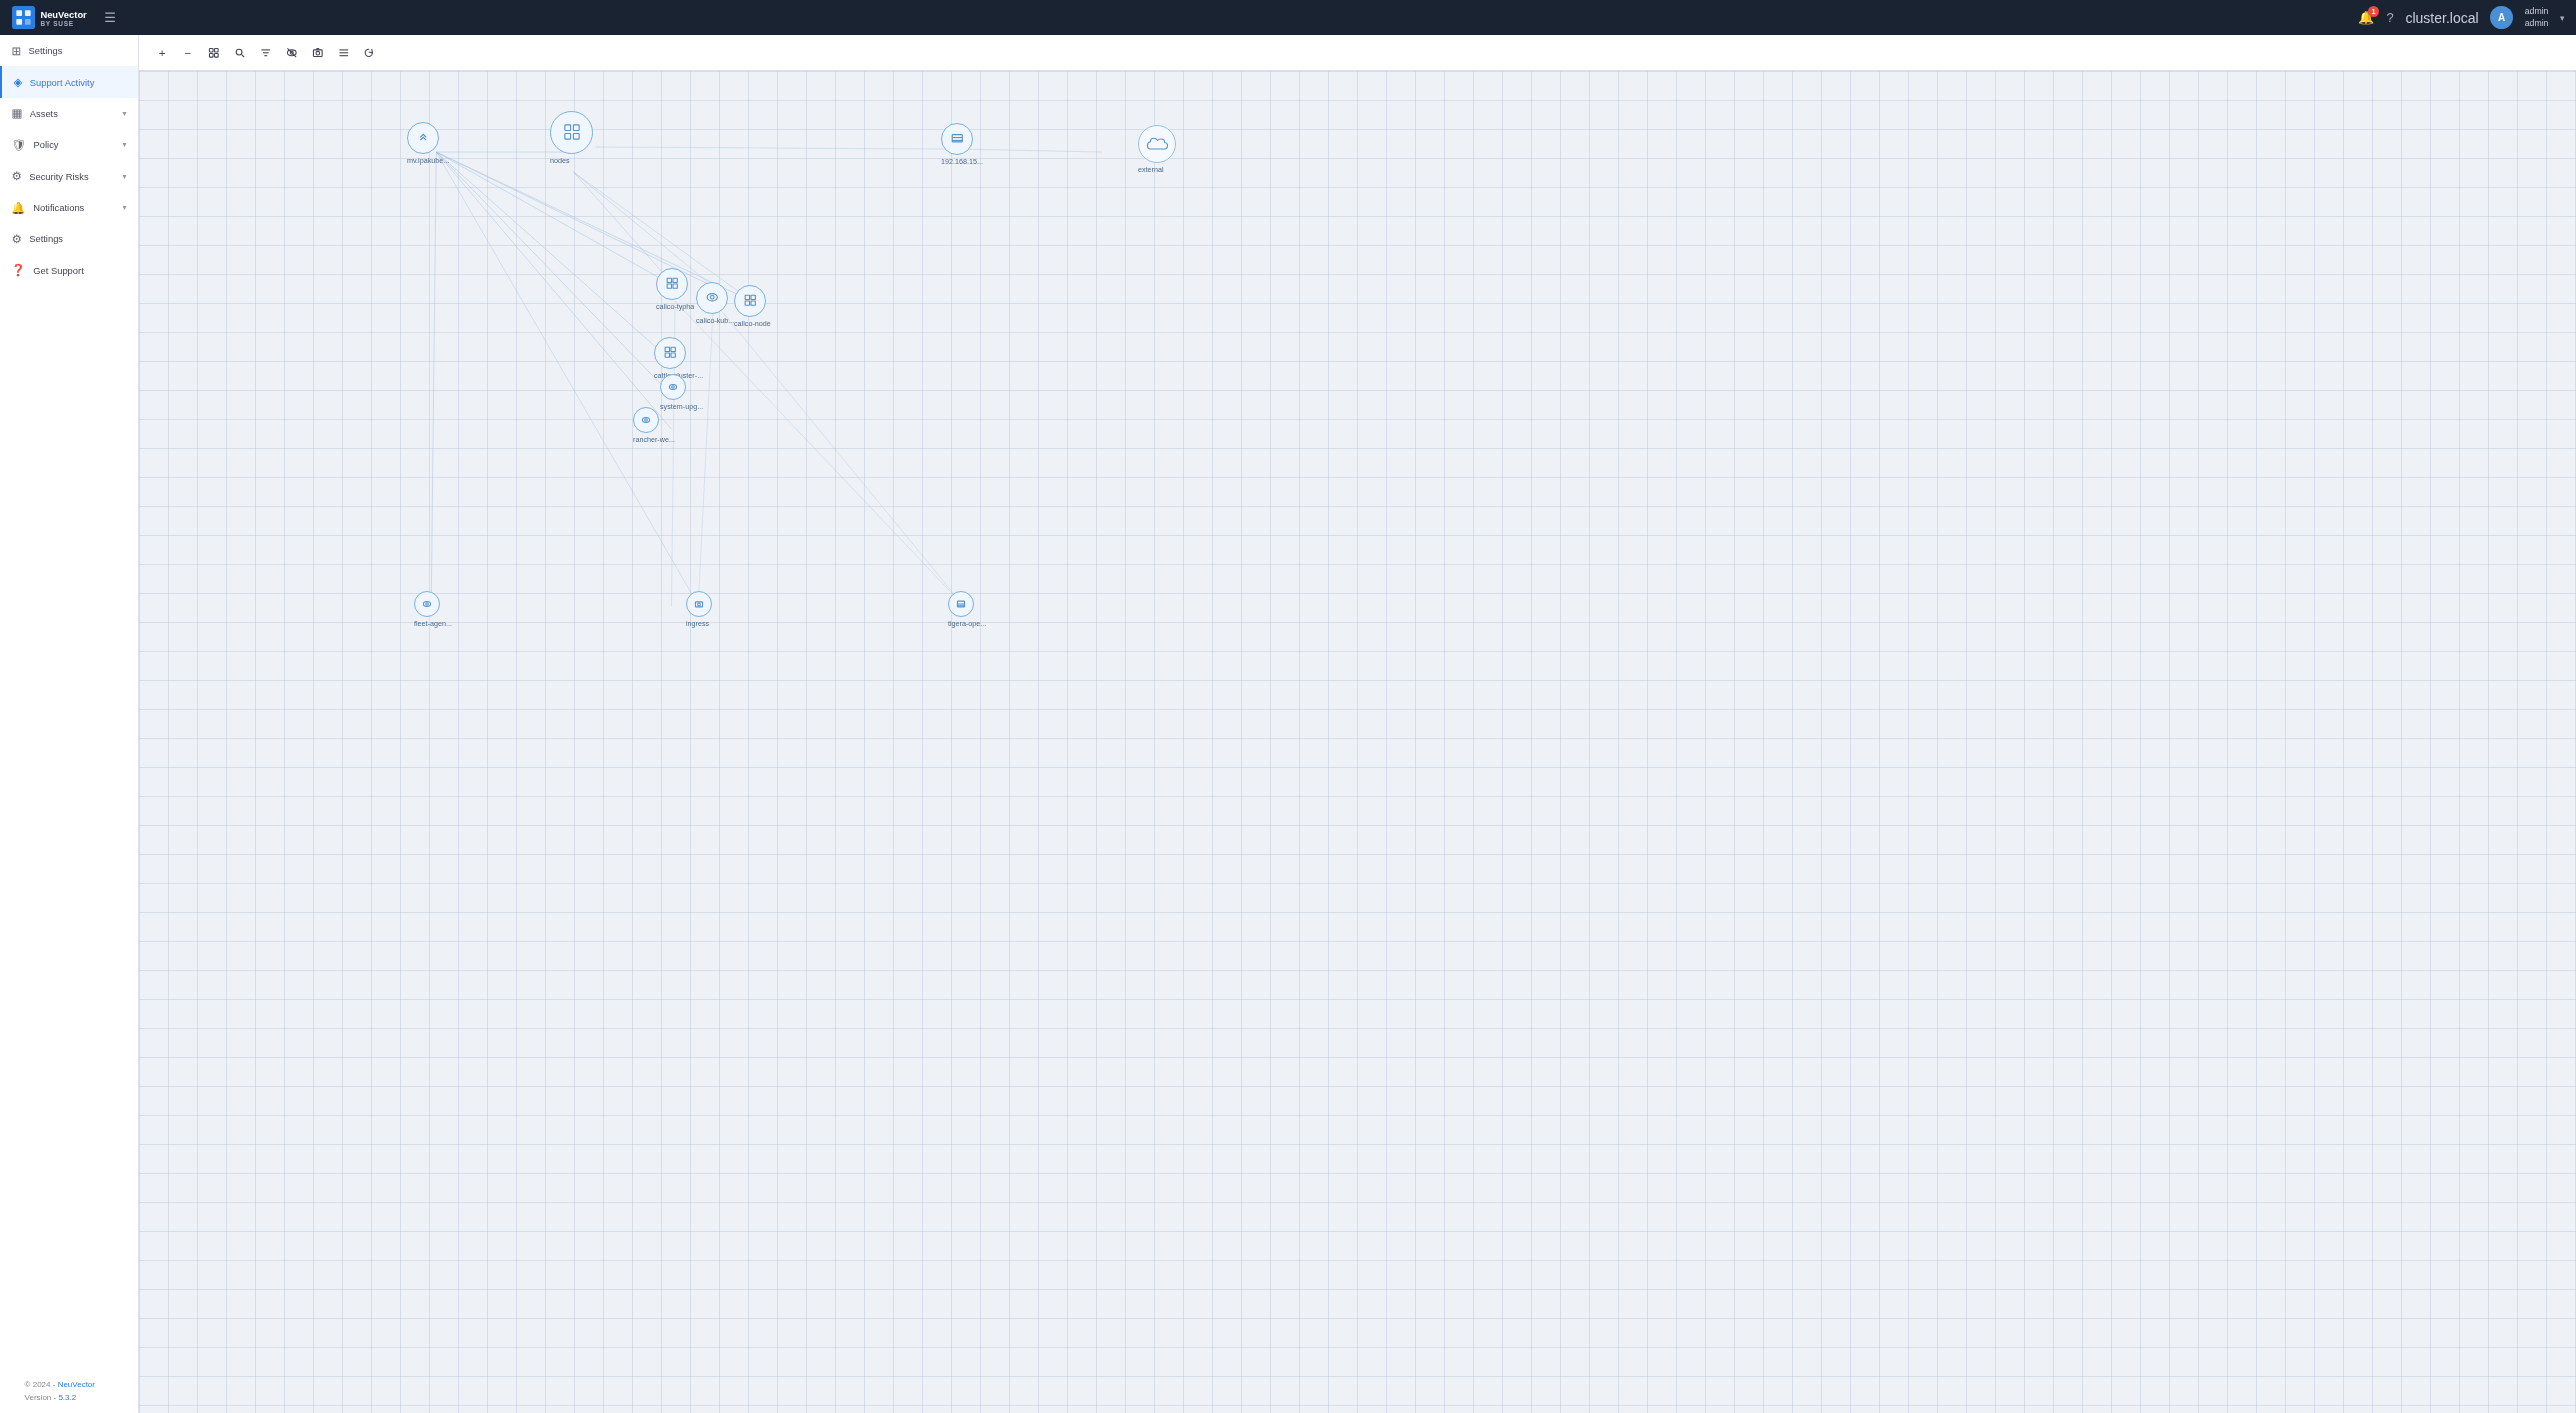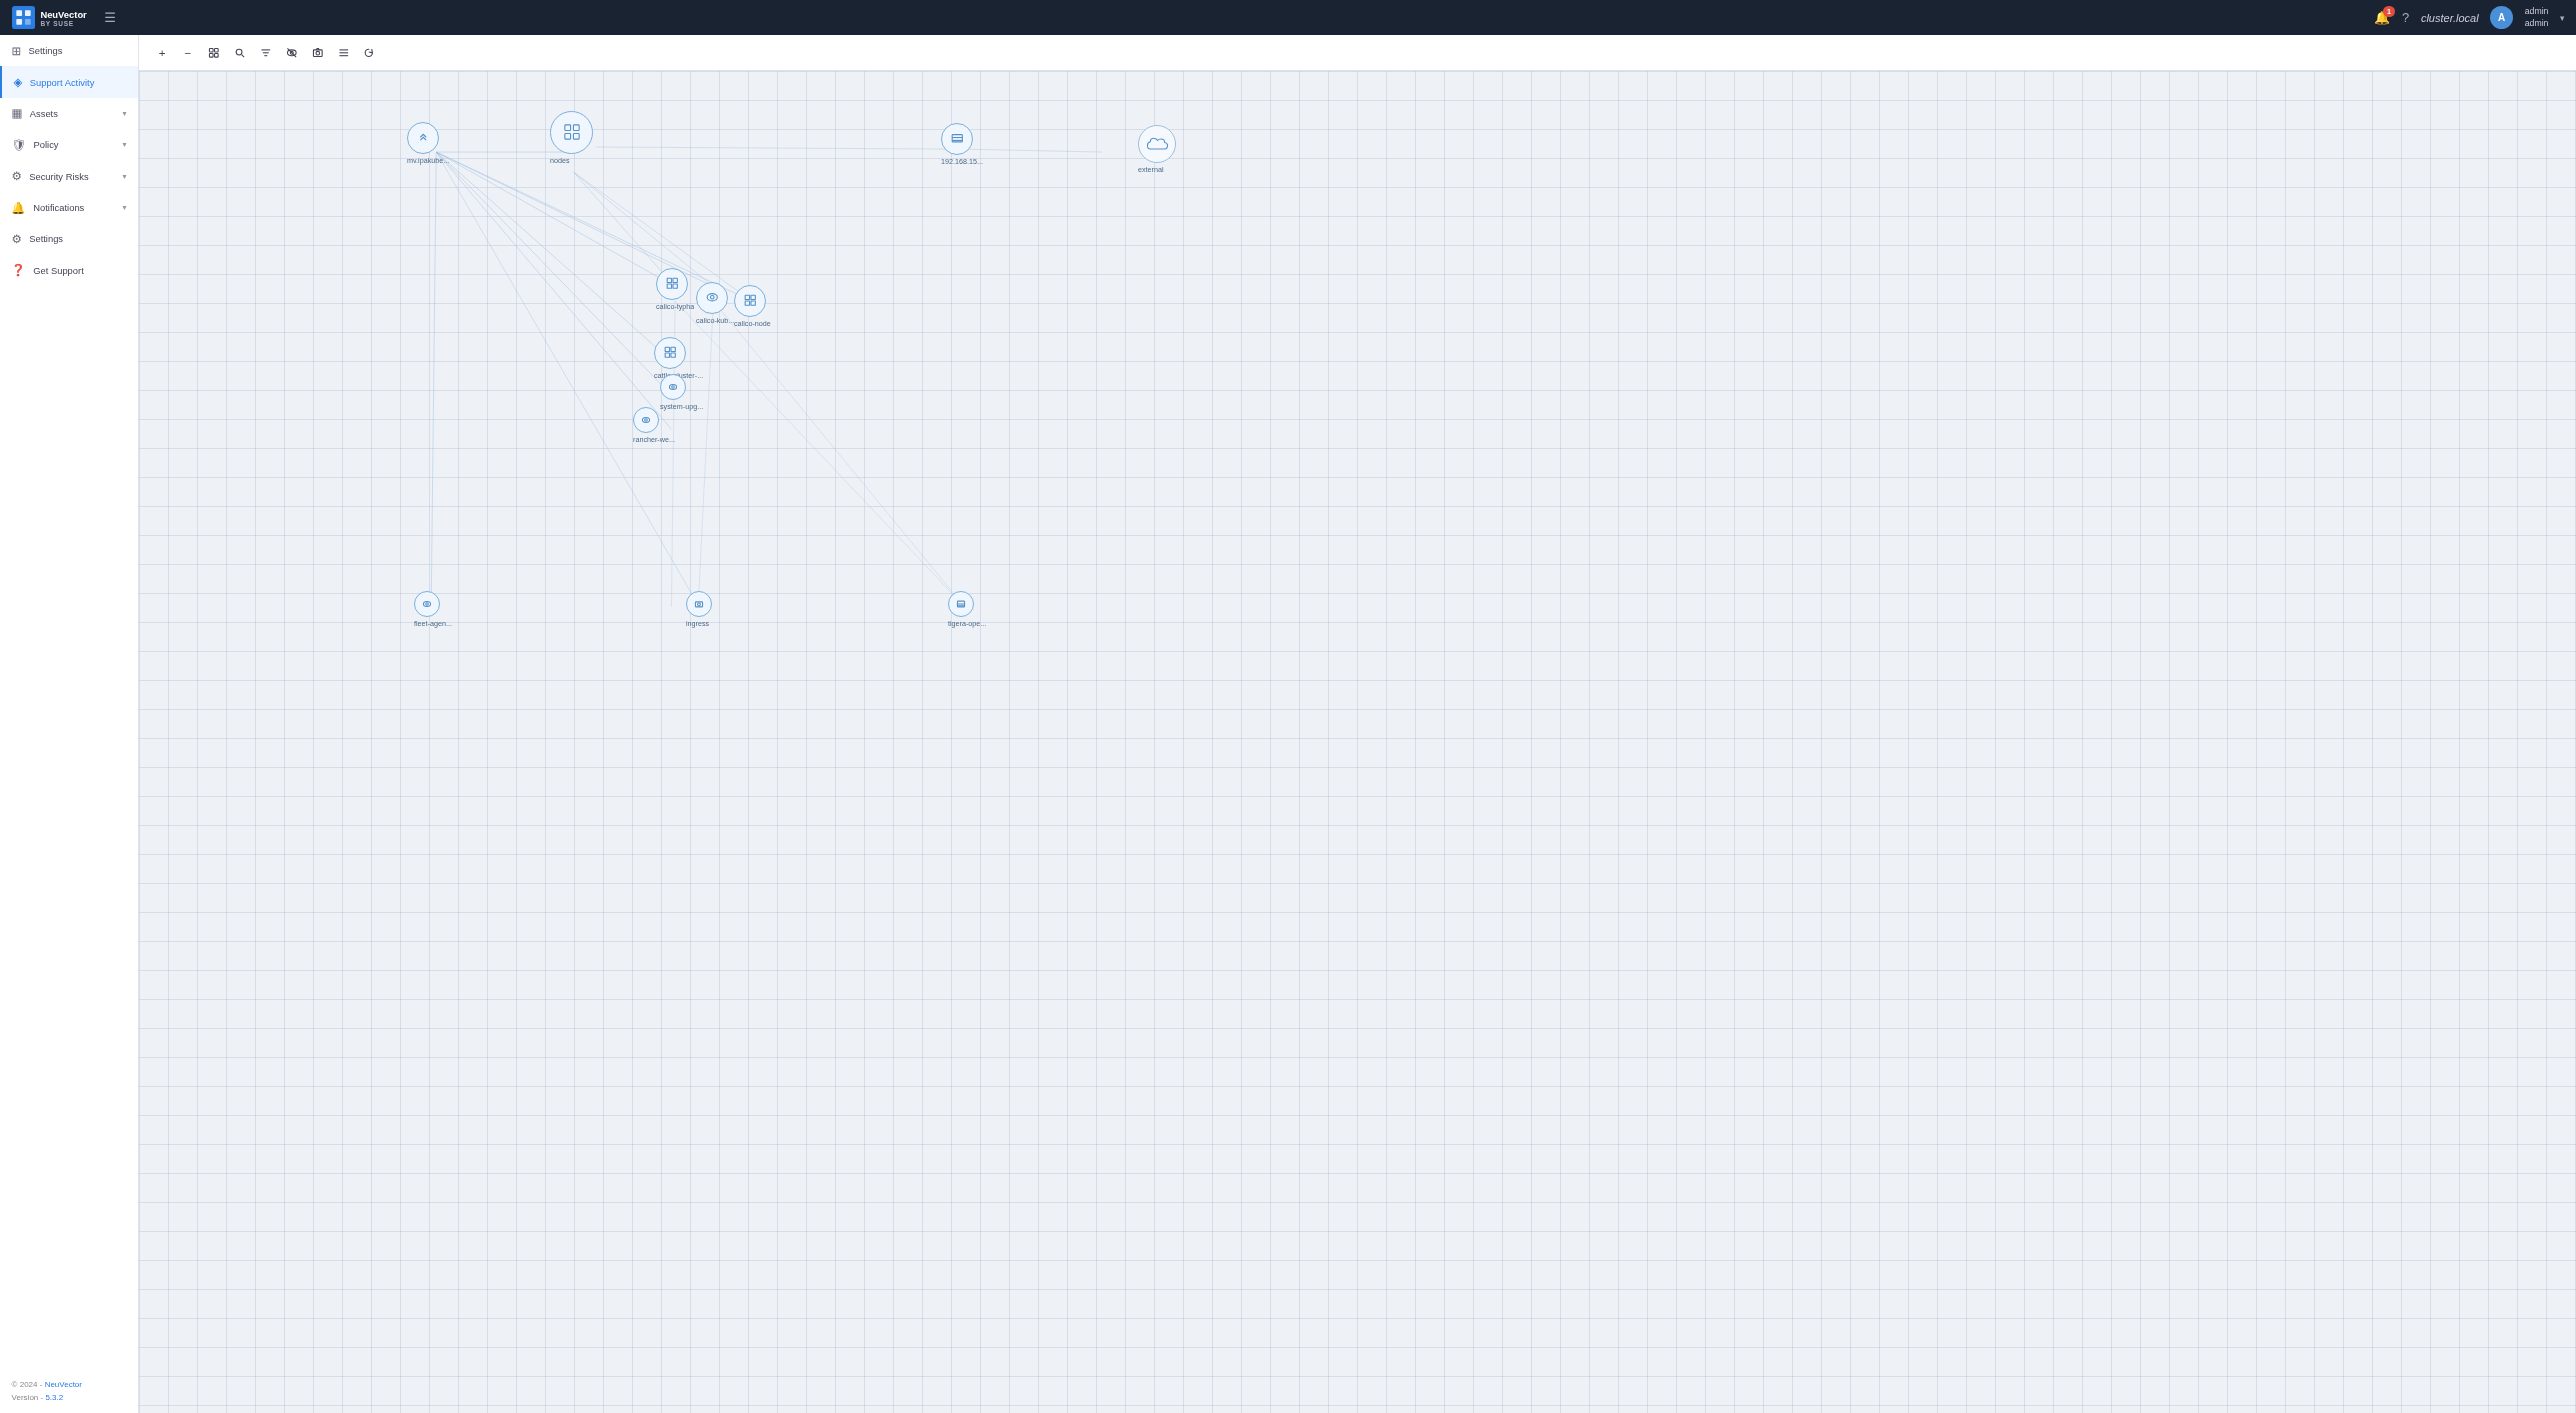--- a/index.html
+++ b/index.html
@@ -53,21 +53,21 @@
       border-radius: 50%;
       width: 11.6px;
       height: 11.6px;
       font-size: 7.2px;
       display: flex;
       align-items: center;
       justify-content: center;
       font-weight: bold;
     }
     .help-icon { color: #aab; font-size: 13px; cursor: pointer; }
-    .cluster-name { color: #ccd; font-size: 11px; font-style: italic; }
+    .cluster-name { color: #ccd; font-size: 14px; }
     .avatar-btn {
       width: 23px;
       height: 23px;
       background: #4a90d9;
       border-radius: 50%;
       display: flex;
       align-items: center;
       justify-content: center;
       color: white;
       font-size: 10px;
@@ -113,20 +113,21 @@
     .sidebar-item.active .sidebar-icon { color: #2a7de1; }
     .sidebar-icon { font-size: 11.6px; color: #667; flex-shrink: 0; }
     .sidebar-label { font-size: 9.4px; font-weight: 500; }
     .sidebar-chevron { margin-left: auto; font-size: 8px; color: #999; }
     .sidebar-footer {
       margin-top: auto;
       padding: 8.7px 11.6px;
       font-size: 8px;
       color: #888;
       line-height: 1.6;
+      margin-left: 13px;
     }
     .sidebar-footer a { color: #2a7de1; text-decoration: none; }
 
     
     .content {
       flex: 1;
       display: flex;
       flex-direction: column;
       overflow: hidden;
       background: #e8ecf1;

